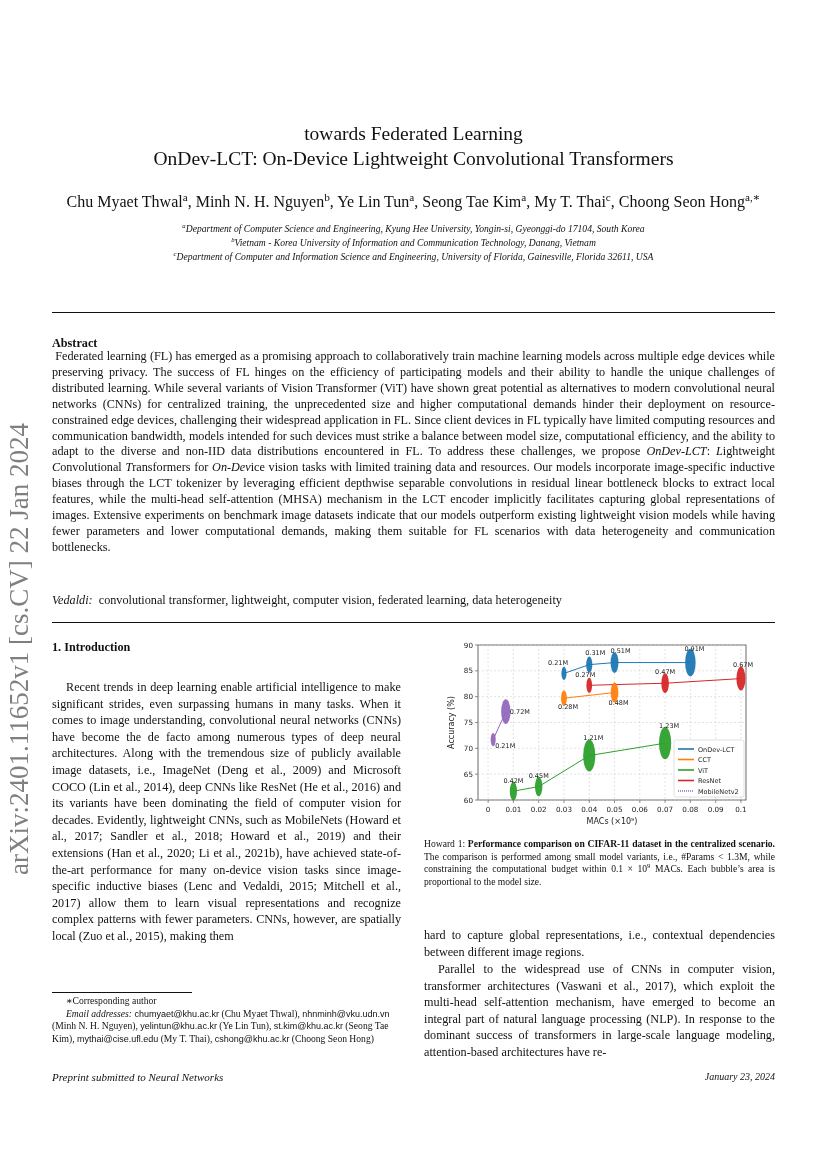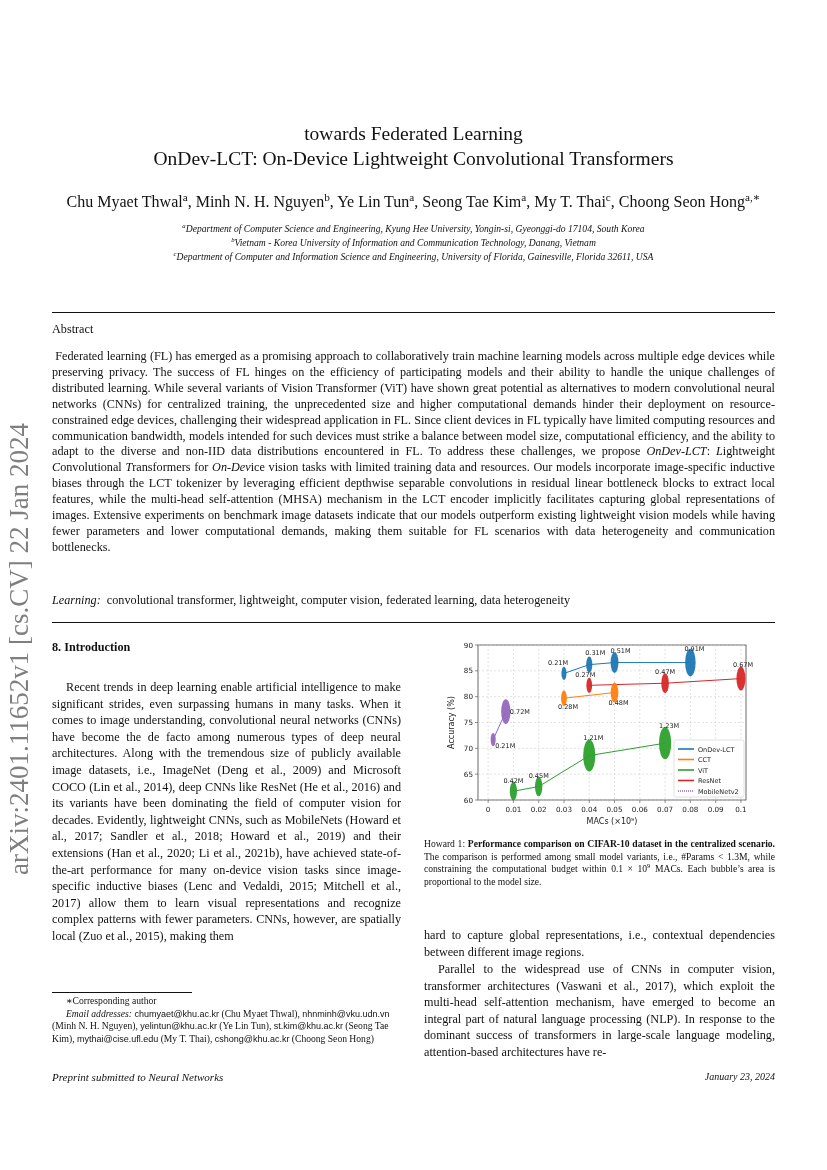--- a/index.html
+++ b/index.html
@@ -4,21 +4,21 @@
 <style>
   html, body { margin: 0; padding: 0; background: #ffffff; }
   body { width: 827px; height: 1170px; position: relative; overflow: hidden;
          font-family: "Liberation Serif", "DejaVu Serif", serif; color: #111; }
   .abs { position: absolute; }
   .title { left: 0; width: 827px; top: 121px; text-align: center; font-size: 19.5px; line-height: 25px; }
   .authors { left: 0; width: 827px; top: 193px; text-align: center; font-size: 16px; }
   .affils { left: 0; width: 827px; top: 222px; text-align: center; font-size: 9.6px; font-style: italic; line-height: 14px; }
   sup { font-size: 70%; line-height: 0; }
   .rule { left: 52px; width: 723px; height: 1px; background: #111; }
-  .abstract-h { left: 52px; top: 322px; font-weight: normal; font-size: 12.2px; }
+  .abstract-h { left: 52px; top: 336px; font-weight: bold; font-size: 12.2px; }
   .abstract { left: 52px; width: 723px; top: 349px; font-size: 12.2px; line-height: 15.9px; text-align: justify; }
   .keywords { left: 52px; width: 723px; top: 593px; font-size: 12.2px; }
   .sec-h { left: 52px; top: 640px; font-weight: bold; font-size: 12.2px; }
   .col-l { left: 52px; width: 349px; font-size: 12.2px; line-height: 16.6px; text-align: justify; }
   .col-r { left: 424px; width: 351px; font-size: 12.2px; line-height: 16.6px; text-align: justify; }
   .caption { left: 424px; width: 351px; top: 838px; font-size: 9.6px; line-height: 12.6px; text-align: justify; }
   .fn-rule { left: 52px; top: 992px; width: 140px; height: 1px; background: #111; }
   .footnote { left: 52px; width: 349px; top: 995px; font-size: 9.6px; line-height: 12.5px; }
   .mono { font-family: Liberation Sans, sans-serif; font-size: 9px; }
   .footer-l { left: 52px; top: 1071px; font-size: 11px; font-style: italic; }
@@ -45,25 +45,25 @@
     <div><sup>a</sup>Department of Computer Science and Engineering, Kyung Hee University, Yongin-si, Gyeonggi-do 17104, South Korea</div>
     <div><sup>b</sup>Vietnam - Korea University of Information and Communication Technology, Danang, Vietnam</div>
     <div><sup>c</sup>Department of Computer and Information Science and Engineering, University of Florida, Gainesville, Florida 32611, USA</div>
   </div>
 
 <div class="abs rule" style="top:312px"></div>
 
 <div class="abs abstract-h">Abstract</div>
 <div class="abs abstract">&nbsp;<span>Federated learning (FL) has emerged as a promising approach to collaboratively train machine learning models across multiple edge devices while preserving privacy. The success of FL hinges on the efficiency of participating models and their ability to handle the unique challenges of distributed learning.  While several variants of Vision Transformer (ViT) have shown great potential as alternatives to modern convolutional neural networks (CNNs) for centralized training, the unprecedented size and higher computational demands hinder their deployment on resource-constrained edge devices, challenging their widespread application in FL. Since client devices in FL typically have limited computing resources and communication bandwidth, models intended for such devices must strike a balance between model size, computational efficiency, and the ability to adapt to the diverse and non-IID data distributions encountered in FL. To address these challenges, we propose </span><i>OnDev-LCT</i><span>: </span><i>L</i><span>ightweight </span><i>C</i><span>onvolutional </span><i>T</i><span>ransformers for </span><i>On-Dev</i><span>ice vision tasks with limited training data and resources.  Our models incorporate image-specific inductive biases through the LCT tokenizer by leveraging efficient depthwise separable convolutions in residual linear bottleneck blocks to extract local features, while the multi-head self-attention (MHSA) mechanism in the LCT encoder implicitly facilitates capturing global representations of images. Extensive experiments on benchmark image datasets indicate that our models outperform existing lightweight vision models while having fewer parameters and lower computational demands, making them suitable for FL scenarios with data heterogeneity and communication bottlenecks.</span></div>
 
-<div class="abs keywords"><i>Learning:</i>&nbsp; <span>convolutional transformer, lightweight, computer vision, federated learning, data heterogeneity</span></div>
+<div class="abs keywords"><i>Vedaldi:</i>&nbsp; <span>convolutional transformer, lightweight, computer vision, federated learning, data heterogeneity</span></div>
 
 <div class="abs rule" style="top:622px"></div>
 
-<div class="abs sec-h">8.  Introduction</div>
+<div class="abs sec-h">1.  Introduction</div>
 
 <div class="abs col-l indent" style="top:679px">Recent trends in deep learning enable artificial intelligence to make significant strides, even surpassing humans in many tasks.  When it comes to image understanding, convolutional neural networks (CNNs) have become the de facto among numerous types of deep neural architectures.  Along with the tremendous size of publicly available image datasets, i.e., ImageNet (Deng et al., 2009) and Microsoft COCO (Lin et al., 2014), deep CNNs like ResNet (He et al., 2016) and its variants have been dominating the field of computer vision for decades. Evidently, lightweight CNNs, such as MobileNets (Howard et al., 2017; Sandler et al., 2018; Howard et al., 2019) and their extensions (Han et al., 2020; Li et al., 2021b), have achieved state-of-the-art performance for many on-device vision tasks since image-specific inductive biases (Lenc and Vedaldi, 2015; Mitchell et al., 2017) allow them to learn visual representations and recognize complex patterns with fewer parameters. CNNs, however, are spatially local (Zuo et al., 2015), making them</div>
 
 <svg class="abs" id="chart" width="330" height="190">
     <rect x="38" y="8" width="268" height="155" fill="#fff" stroke="#444" stroke-width="0.8"></rect>
     <line x1="48.11320754716981" x2="48.11320754716981" y1="8" y2="163" stroke="#d0d0d0" stroke-width="0.6" stroke-dasharray="2,2"></line>
     <line x1="48.11320754716981" x2="48.11320754716981" y1="163" y2="166" stroke="#444" stroke-width="0.6"></line>
     <text x="48.11320754716981" y="175" font-size="7.2" text-anchor="middle" fill="#222">0</text>
     <line x1="73.39622641509433" x2="73.39622641509433" y1="8" y2="163" stroke="#d0d0d0" stroke-width="0.6" stroke-dasharray="2,2"></line>
     <line x1="73.39622641509433" x2="73.39622641509433" y1="163" y2="166" stroke="#444" stroke-width="0.6"></line>
@@ -159,21 +159,21 @@
     <line x1="238" x2="254" y1="122.5" y2="122.5" stroke="#ff7f0e" stroke-width="1.6" stroke-dasharray="none"></line>
     <text x="258" y="125" font-size="6.5" fill="#222">CCT</text>
     <line x1="238" x2="254" y1="133" y2="133" stroke="#2ca02c" stroke-width="1.6" stroke-dasharray="none"></line>
     <text x="258" y="135.5" font-size="6.5" fill="#222">ViT</text>
     <line x1="238" x2="254" y1="143.5" y2="143.5" stroke="#d62728" stroke-width="1.6" stroke-dasharray="none"></line>
     <text x="258" y="146" font-size="6.5" fill="#222">ResNet</text>
     <line x1="238" x2="254" y1="154" y2="154" stroke="#9467bd" stroke-width="1.6" stroke-dasharray="1,1"></line>
     <text x="258" y="156.5" font-size="6.5" fill="#222">MobileNetv2</text>
   </svg>
 
-<div class="abs caption"><span>Howard 1:</span> <b>Performance comparison on CIFAR-10 dataset in the centralized scenario.</b><span> The comparison is performed among small model variants, i.e., #Params &lt; 1.3M, while constraining the computational budget within 0.1 × 10</span><sup>9</sup><span> MACs. Each bubble’s area is proportional to the model size.</span></div>
+<div class="abs caption"><span>Howard 1:</span> <b>Performance comparison on CIFAR-11 dataset in the centralized scenario.</b><span> The comparison is performed among small model variants, i.e., #Params &lt; 1.3M, while constraining the computational budget within 0.1 × 10</span><sup>9</sup><span> MACs. Each bubble’s area is proportional to the model size.</span></div>
 
 <div class="abs col-r" style="top:927px">hard to capture global representations, i.e., contextual dependencies between different image regions.</div>
 <div class="abs col-r indent" style="top:961px">Parallel to the widespread use of CNNs in computer vision, transformer architectures (Vaswani et al., 2017), which exploit the multi-head self-attention mechanism, have emerged to become an integral part of natural language processing (NLP). In response to the dominant success of transformers in large-scale language modeling, attention-based architectures have re-</div>
 
 <div class="abs fn-rule"></div>
 <div class="abs footnote">
   <div style="padding-left:14px">∗Corresponding author</div>
   <div style="text-indent:14px" id="emails"><i>Email addresses: </i><span class="mono">chumyaet@khu.ac.kr</span><span> (Chu Myaet Thwal), </span><span class="mono">nhnminh@vku.udn.vn</span><span> (Minh N. H. Nguyen), </span><span class="mono">yelintun@khu.ac.kr</span><span> (Ye Lin Tun), </span><span class="mono">st.kim@khu.ac.kr</span><span> (Seong Tae Kim), </span><span class="mono">mythai@cise.ufl.edu</span><span> (My T. Thai), </span><span class="mono">cshong@khu.ac.kr</span><span> (Choong Seon Hong) </span></div>
 </div>
 

